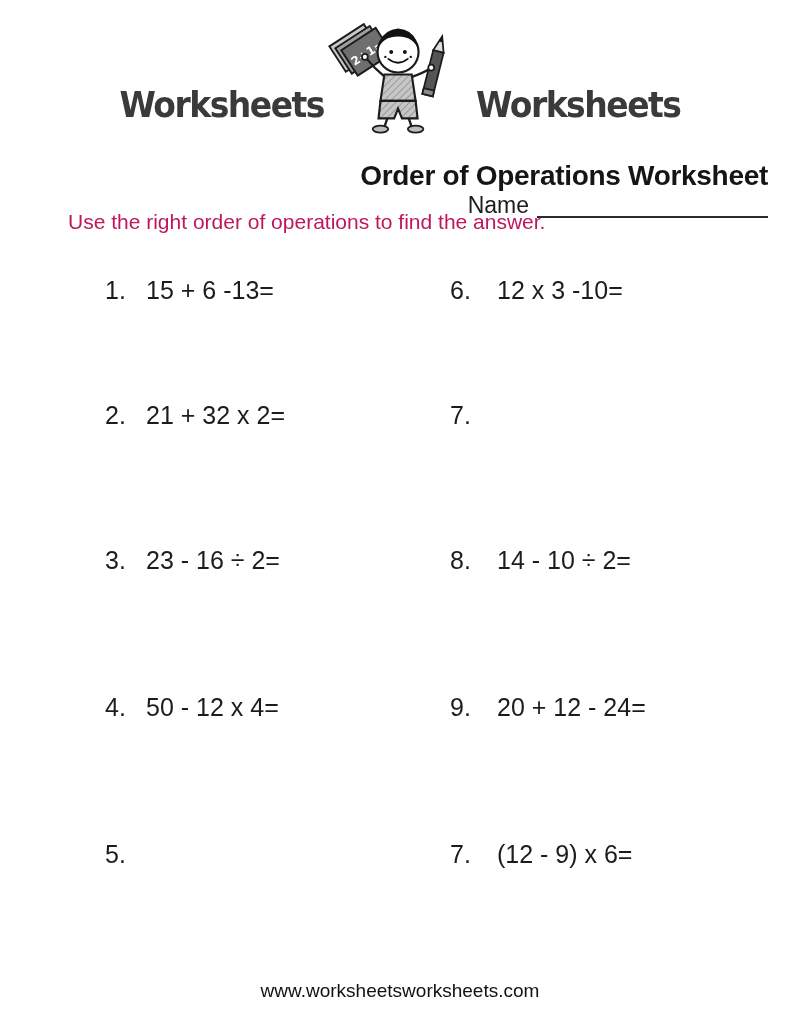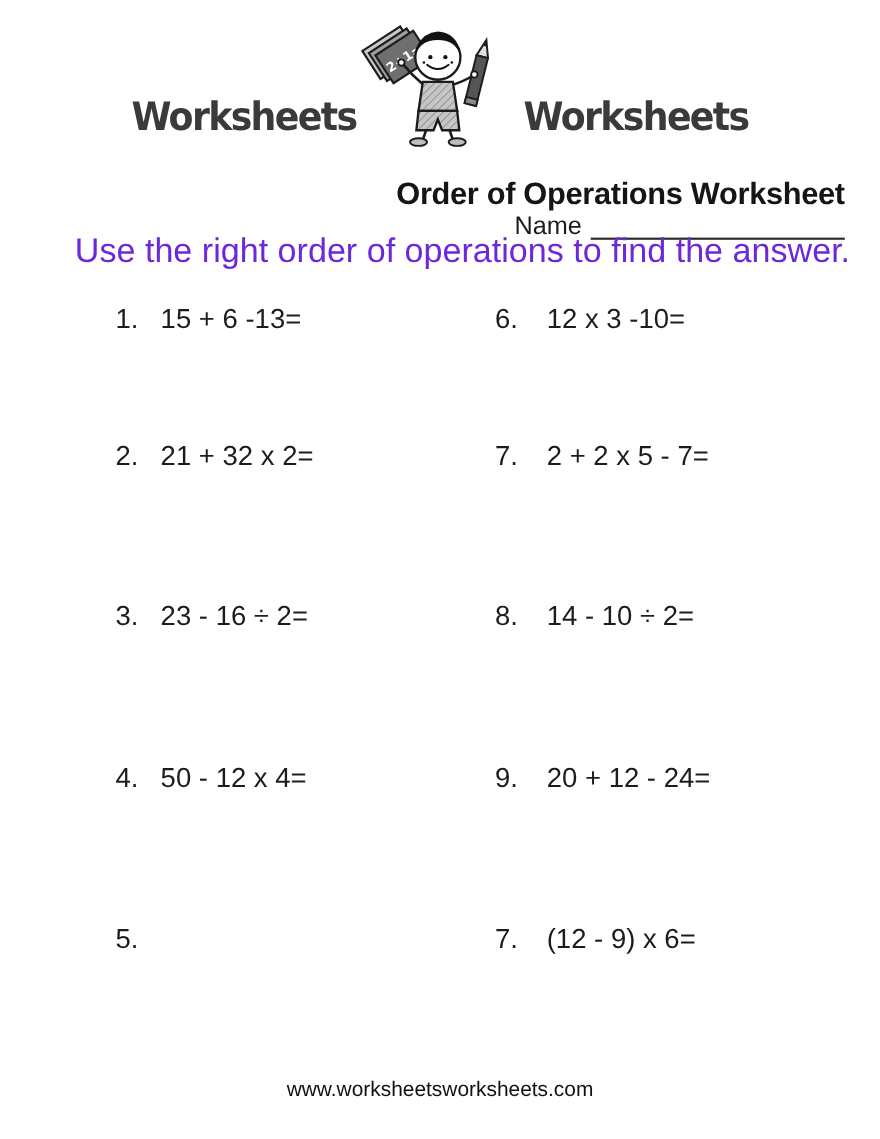--- a/index.html
+++ b/index.html
@@ -41,21 +41,21 @@
   }
   .name-group { display: flex; align-items: flex-start; margin-bottom: 2px; }
   .name-label { font-size: 23px; font-weight: 500; margin-right: 8px; }
   .name-line {
     display: inline-block; width: 231px; height: 26px;
     border-bottom: 2px solid #2b2b2b;
   }
 
   .instruction {
     position: absolute; top: 210px; left: 68px;
-    font-size: 31px; color: #6d28d9;
+    font-size: 21px; color: #be185d;
   }
 
   
   .problems { position: absolute; top: 276px; left: 0; right: 0; }
   .prob-row { display: flex; padding-left: 105px; }
   .prob-row.r1 { height: 125px; }
   .prob-row.r2 { height: 145px; }
   .prob-row.r3 { height: 147px; }
   .prob-row.r4 { height: 147px; }
   .cell { display: flex; align-items: flex-start; font-size: 25px; }
@@ -152,21 +152,20 @@
     </div>
   </div>
 
   <div class="prob-row r2">
     <div class="cell left">
       <span class="num">2.</span>
       <span class="expr">21 + 32 x 2=</span>
     </div>
     <div class="cell right">
       <span class="num">7.</span>
-      <span class="expr">2 + 2 x 5 - 7=</span>
     </div>
   </div>
 
   <div class="prob-row r3">
     <div class="cell left">
       <span class="num">3.</span>
       <span class="expr">23 - 16 ÷ 2=</span>
     </div>
     <div class="cell right">
       <span class="num">8.</span>

